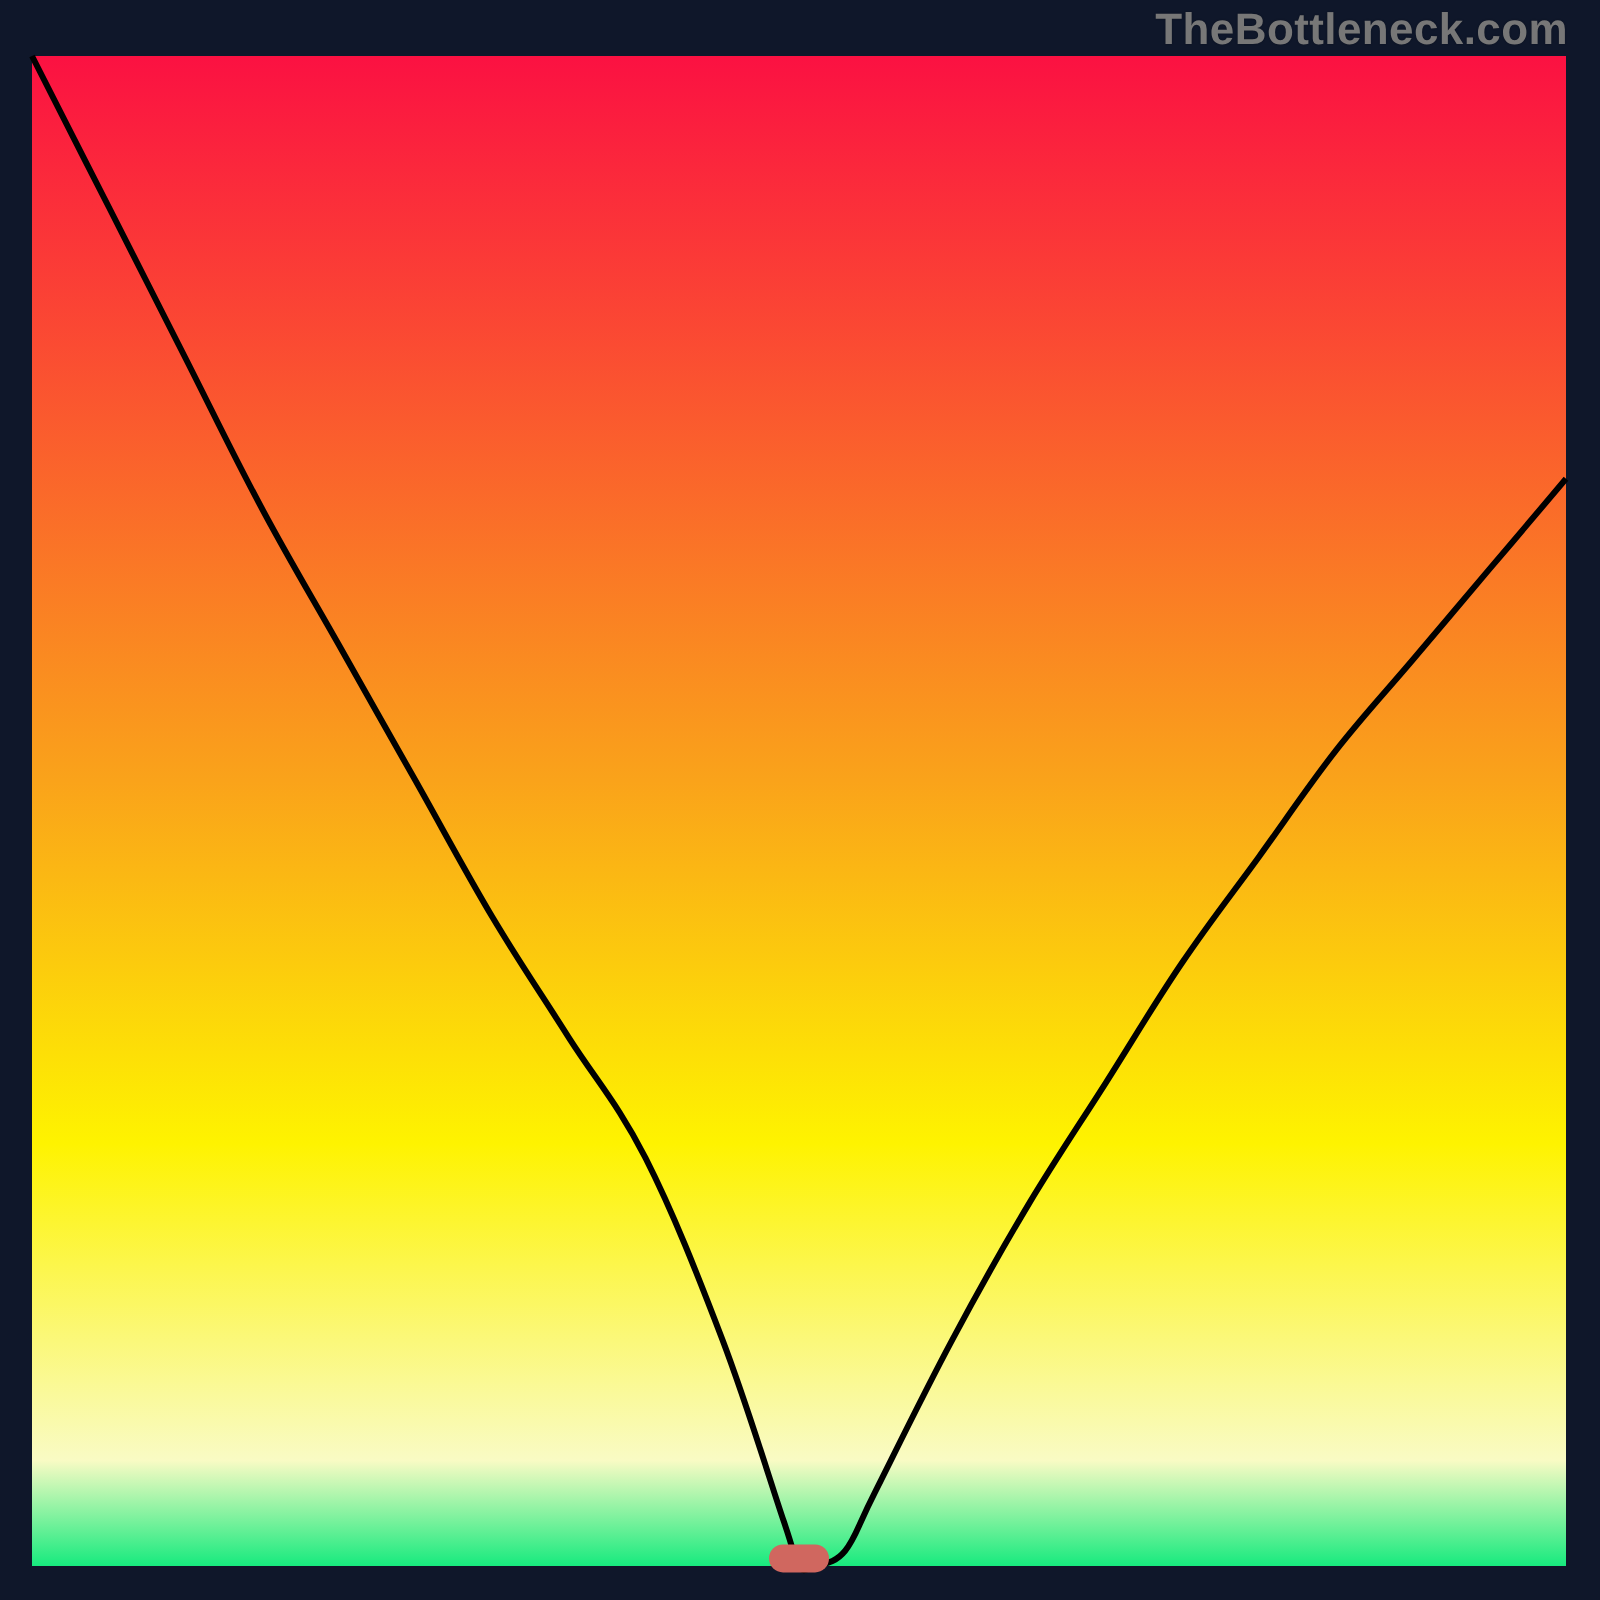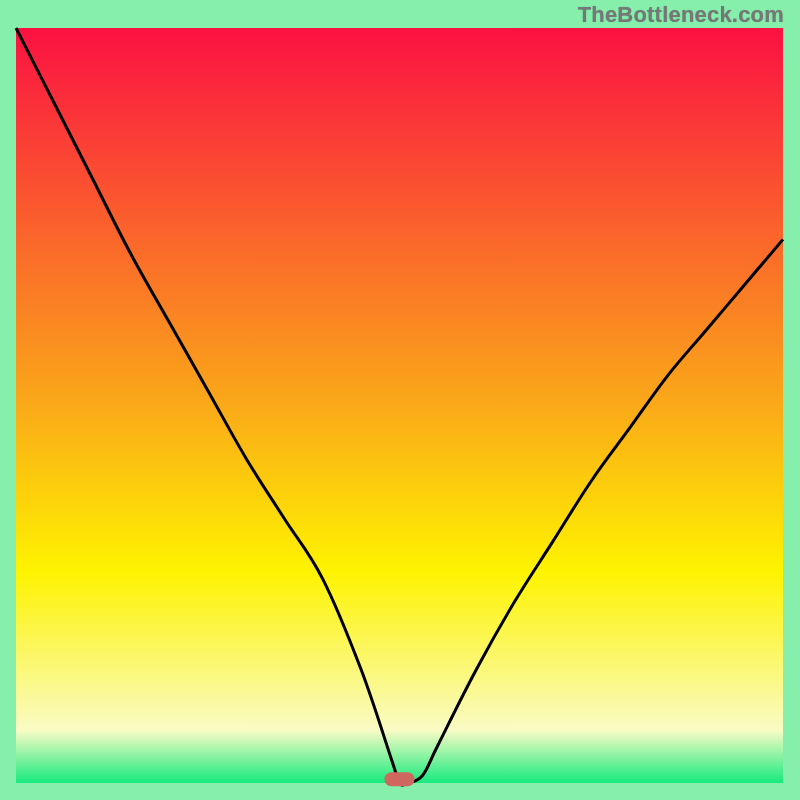--- a/index.html
+++ b/index.html
@@ -7,21 +7,21 @@
     padding: 0;
     width: 800px;
     height: 800px;
     background: #000;
     overflow: hidden;
   }
   .container {
     width: 800px;
     height: 800px;
     position: relative;
-    background: #86efac;
+    background: #0f172a;
   }
   svg {
     position: absolute;
     top: 0;
     left: 0;
   }
   .watermark {
     position: absolute;
     top: 2px;
     right: 16px;

